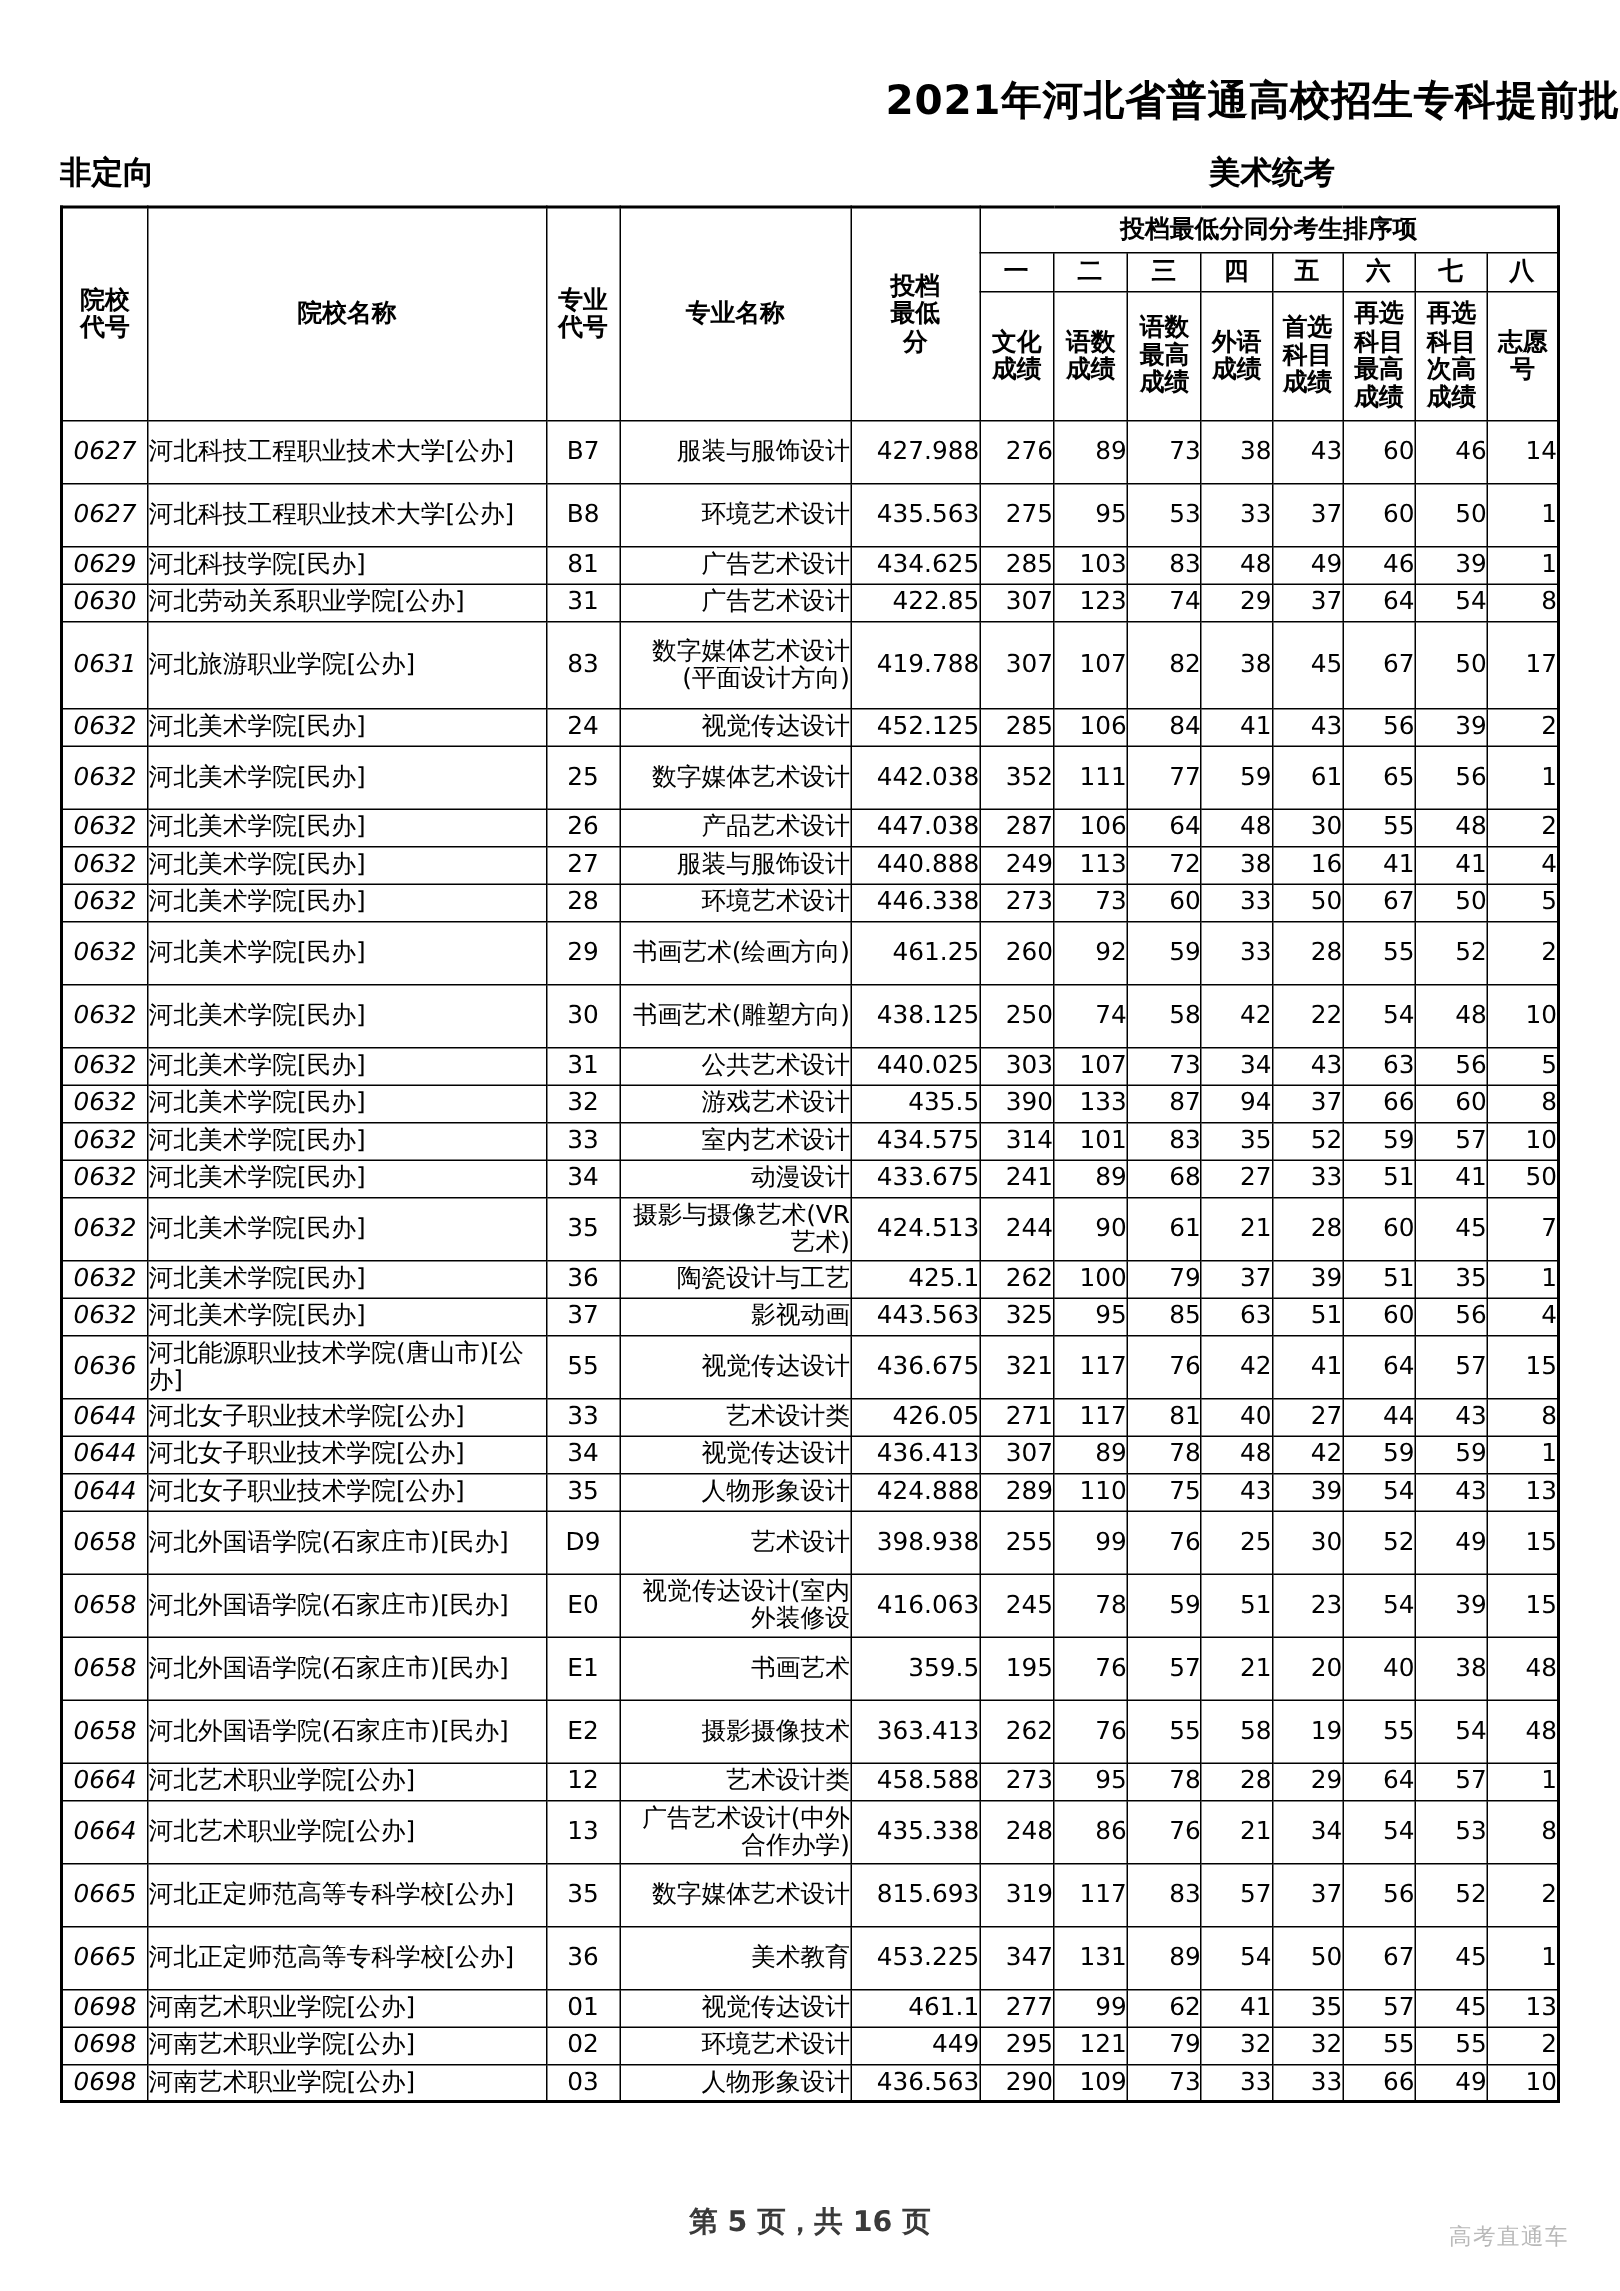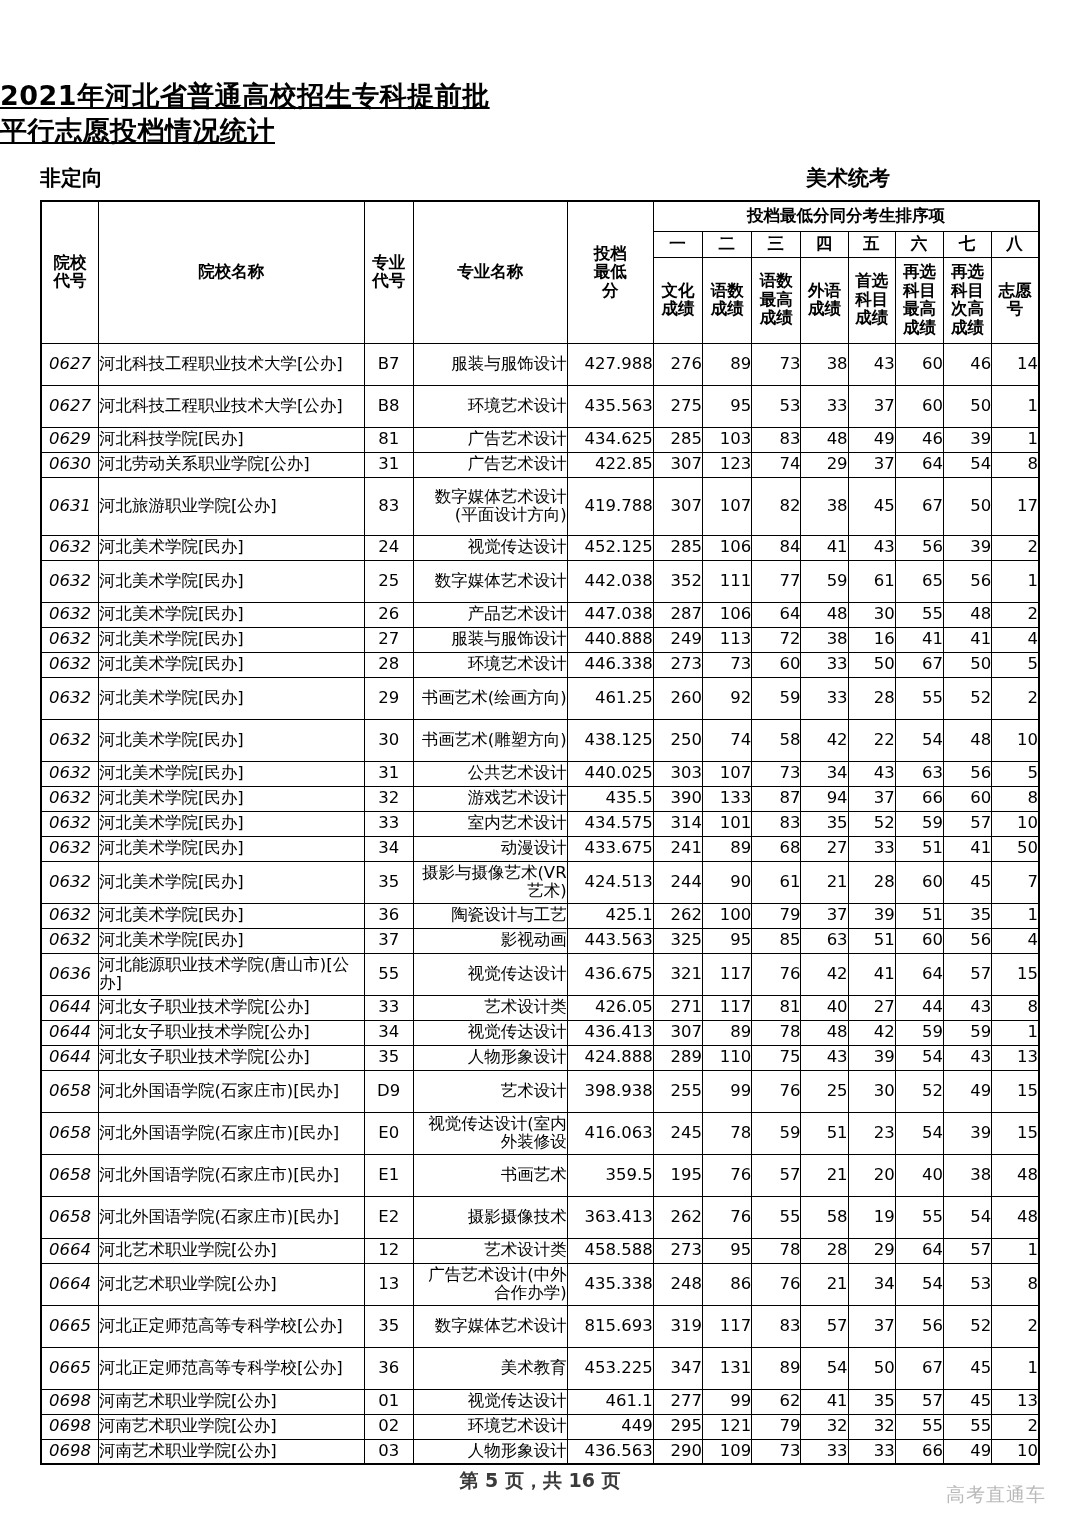--- a/index.html
+++ b/index.html
@@ -16,24 +16,23 @@
     overflow: hidden;
   }
   .page {
     position: relative;
     width: 1080px;
     height: 1527px;
     padding: 0;
   }
   
   .title-block {
-    text-align: left;
-    padding-top: 78px;
+    text-align: right;
+    padding-top: 50px;
     line-height: 1.30;
-    text-decoration: underline;
   }
   .title-line {
     font-size: 27px;
     font-weight: bold;
     letter-spacing: 0.5px;
   }
   
   .subhead {
     display: flex;
     justify-content: space-between;
@@ -88,33 +87,32 @@
     top: 1468px;
     text-align: center;
     font-size: 19px;
     font-weight: bold;
     color: #3a3a3a;
   }
   .watermark {
     position: absolute;
     right: 34px;
     top: 1482px;
-    font-size: 19px;
+    font-size: 15px;
     color: #b9b9b9;
     letter-spacing: 1px;
   }
 </style>
 </head>
 <body>
 
 <div class="page">
 
   <div class="title-block">
     <div class="title-line">2021年河北省普通高校招生专科提前批</div>
-    <div class="title-line">平行志愿投档情况统计</div>
   </div>
 
   <div class="subhead">
     <div class="left">非定向</div>
     <div class="right">美术统考</div>
   </div>
 
   <table class="main">
     <colgroup>
       <col style="width:56px">

